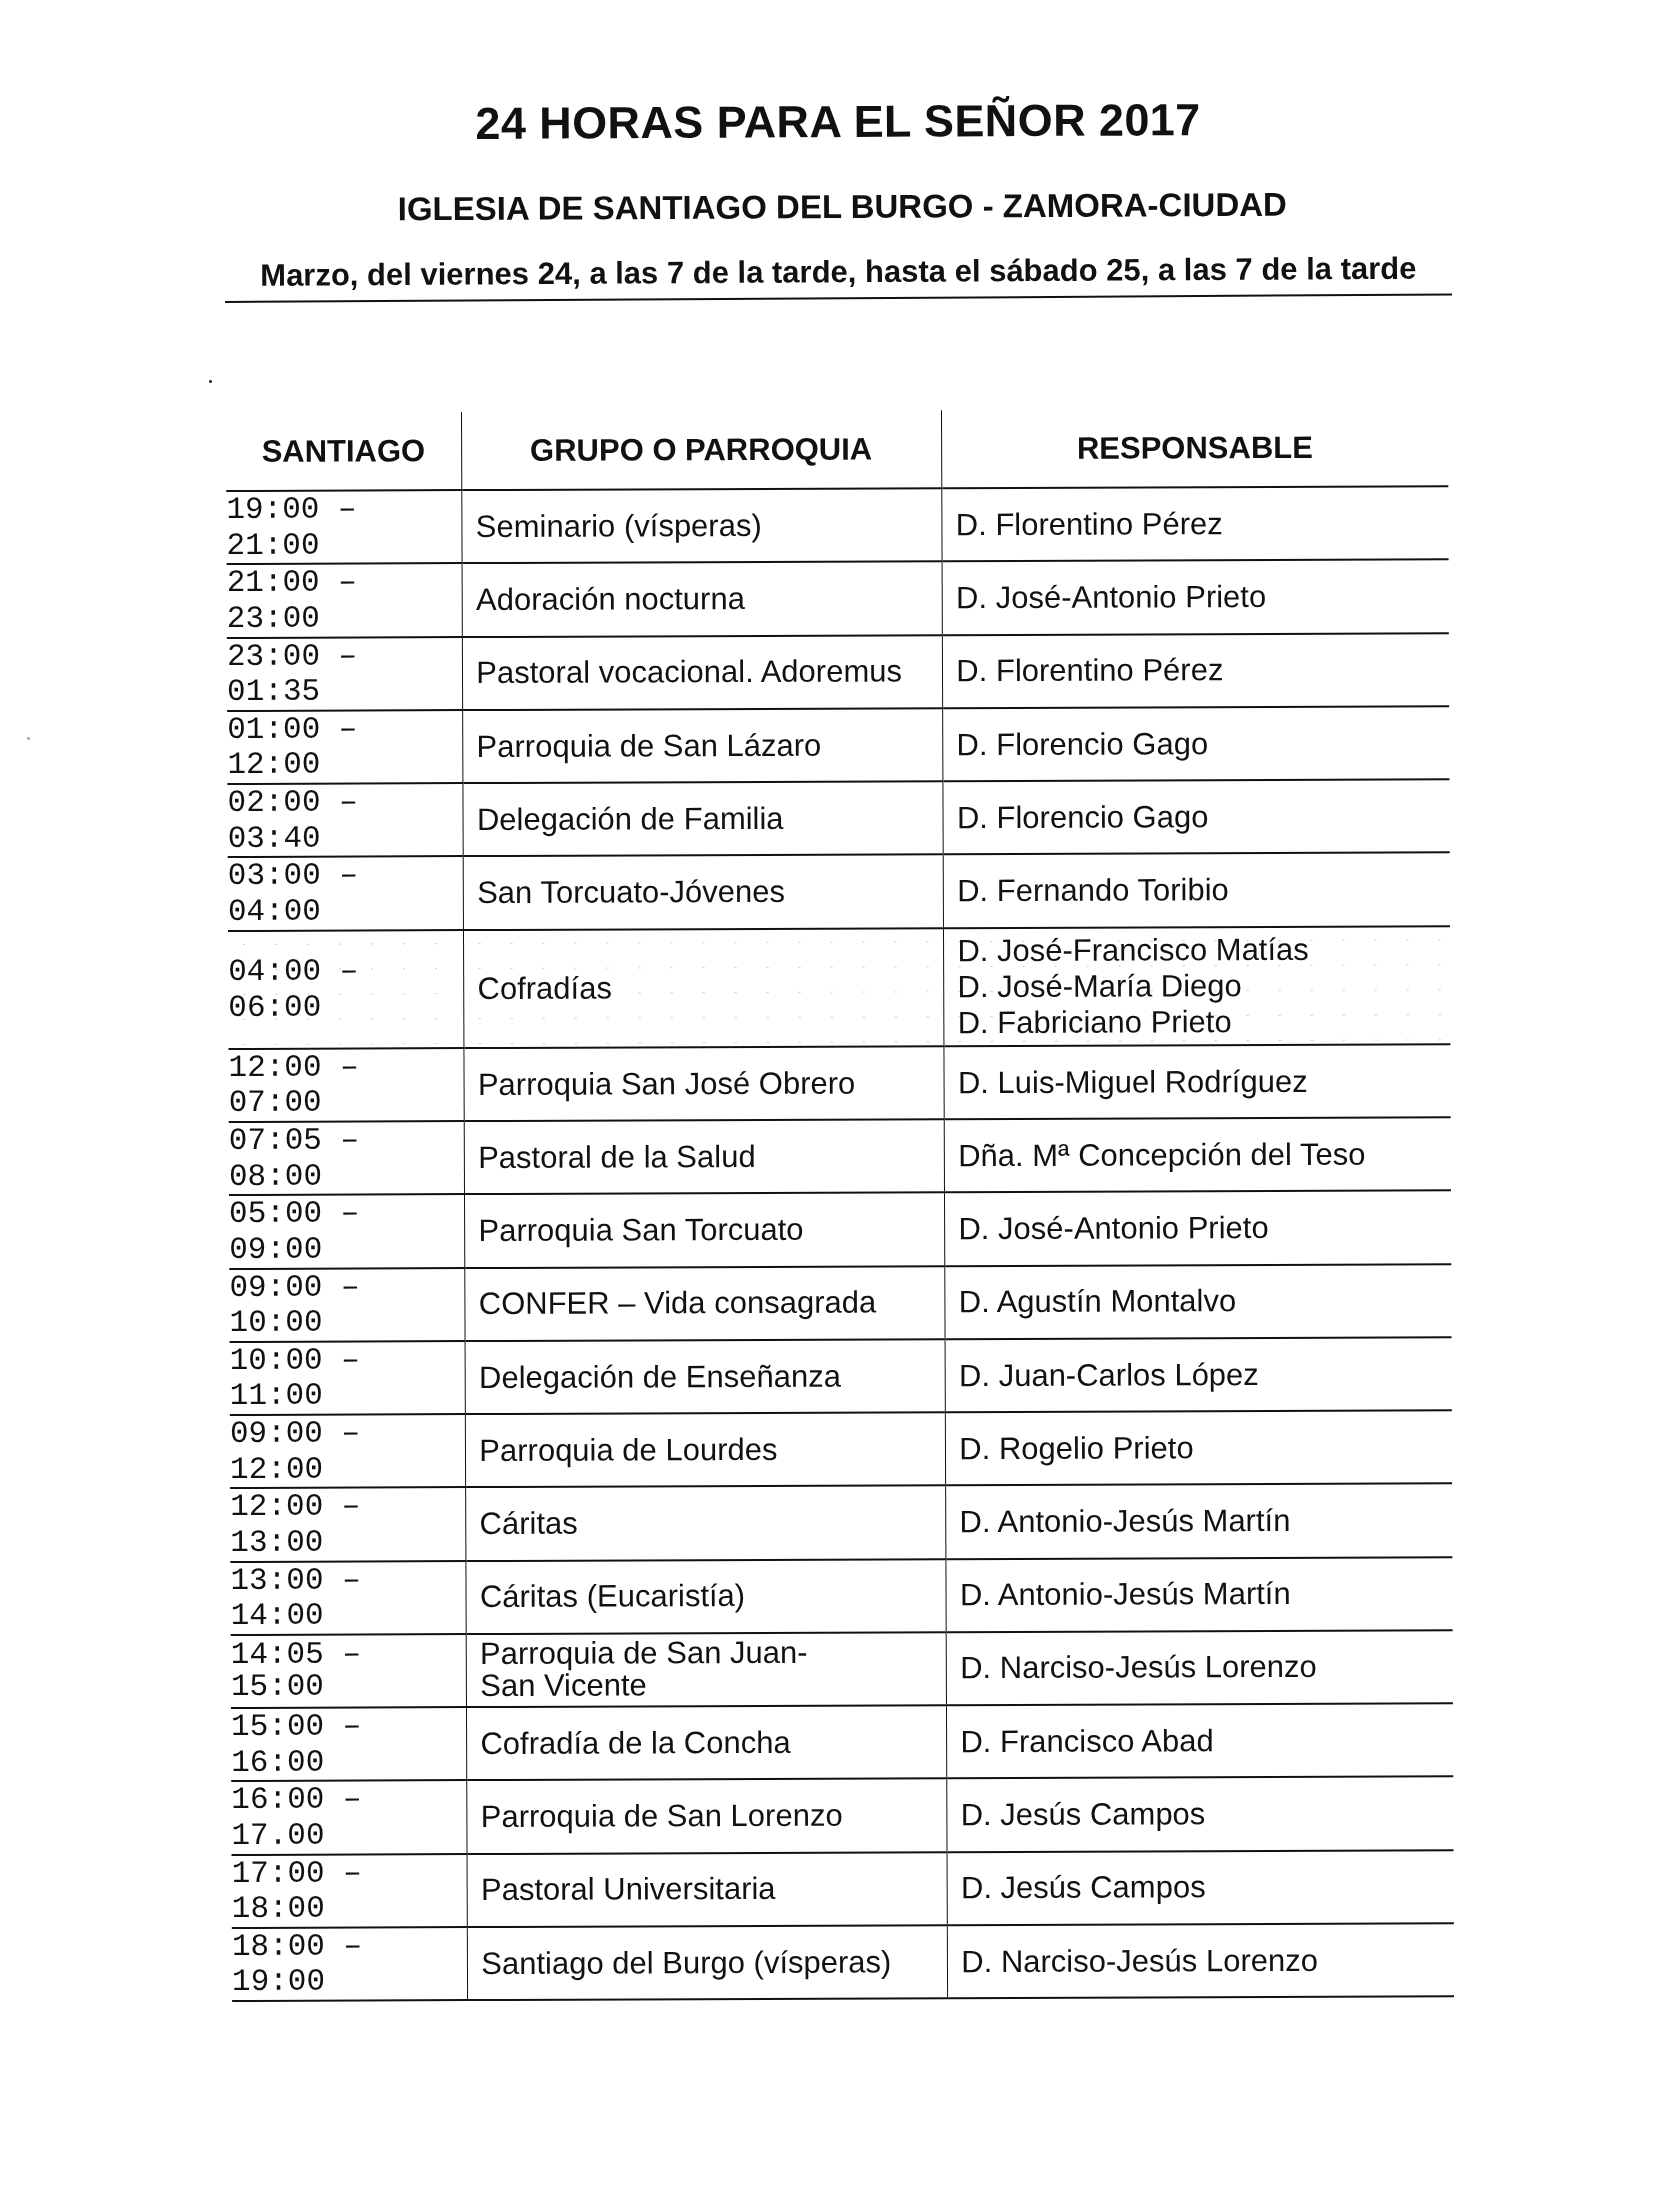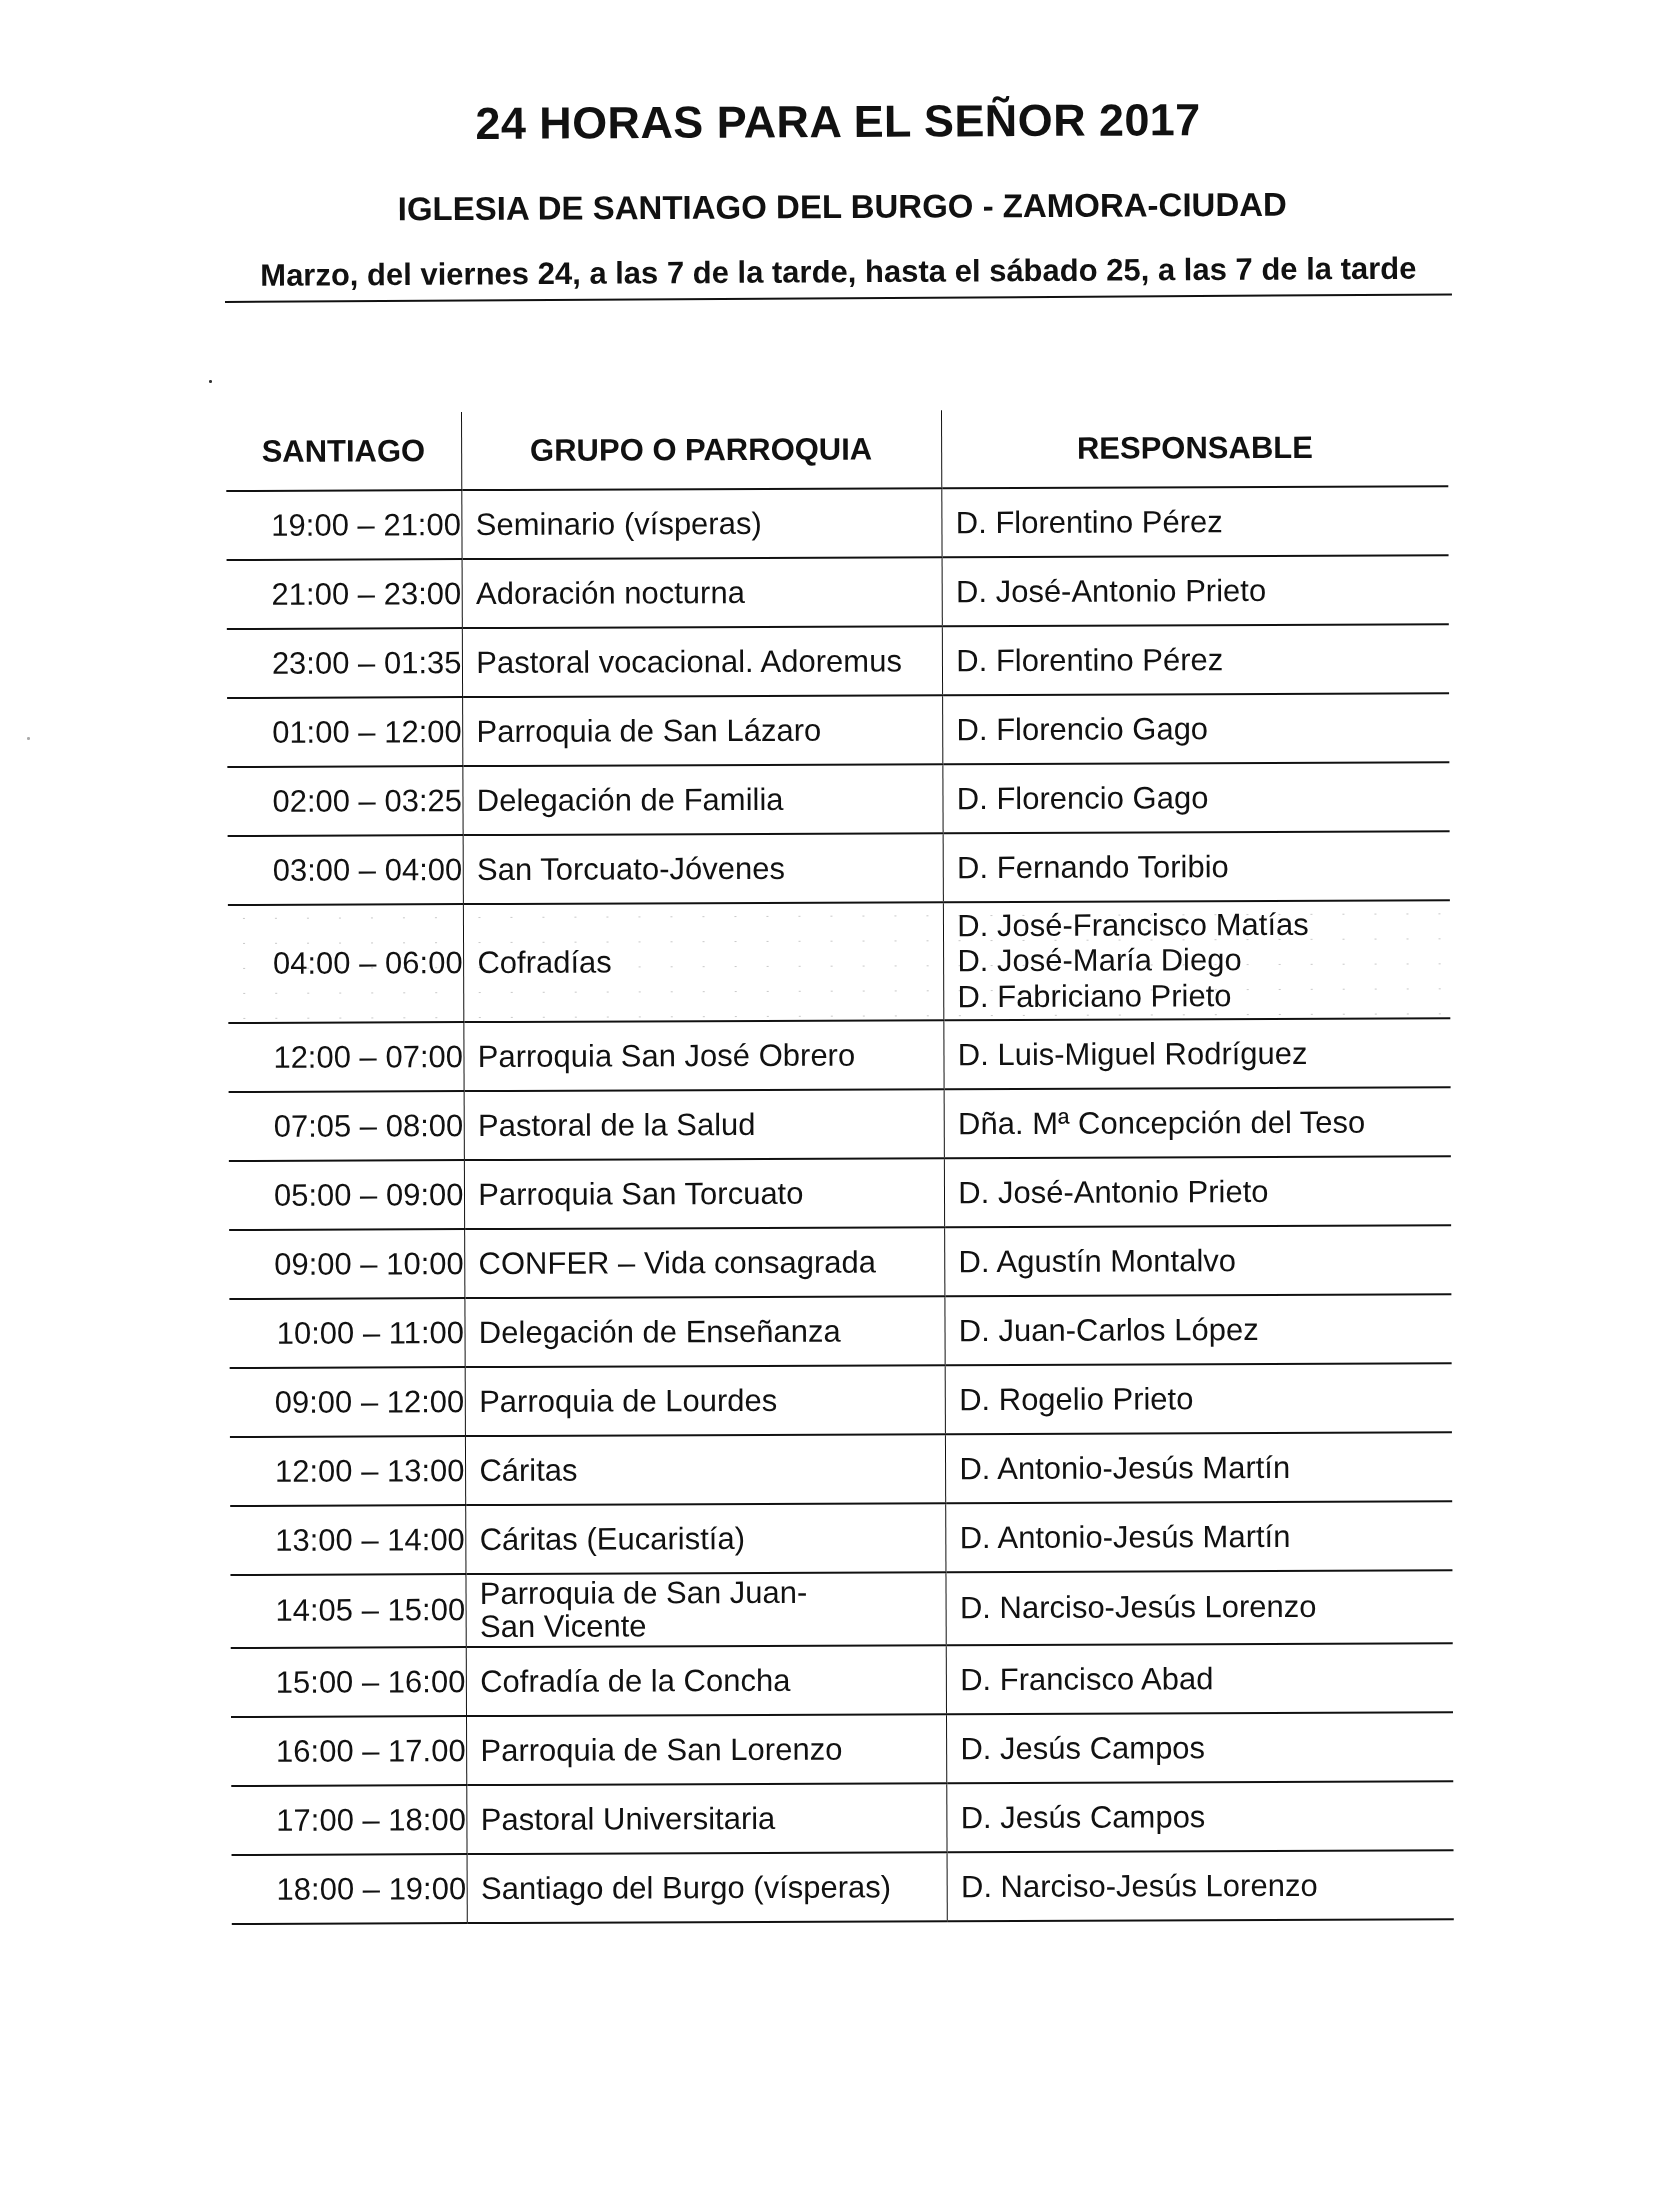--- a/index.html
+++ b/index.html
@@ -37,21 +37,21 @@
   .schedule th {
     height: 77px; font-size: 31px; font-weight: bold; text-align: center;
     vertical-align: middle; border-bottom: 2.6px solid #111; padding: 0;
   }
   .schedule th + th, .schedule td + td { border-left: 1.7px solid #111; }
 
   .schedule td {
     height: 67px; font-size: 31px; vertical-align: middle; padding: 0 0 0 13.8px;
     border-bottom: 2.6px solid #111; line-height: 1.15;
   }
-  .schedule td.time { text-align: right; padding-left: 0; }
+  .schedule td.time { text-align: left; padding-left: 0; font-family: Liberation Mono, monospace; }
   .schedule tr.tall td { height: 116px; }
   .schedule tr.medium td { height: 71px; line-height: 1.05; }
   .schedule tr.speckled td { background-image: radial-gradient(#c8c8c8 0.9px, transparent 1.1px); background-size: 32px 25px; }
   .resp-line { display: block; }
 </style>
 </head>
 <body>
 
 <div>
   <div class="title">24 HORAS PARA EL SEÑOR 2017</div>
@@ -97,21 +97,21 @@
           </td>
         </tr>
         <tr>
           <td class="time">01:00 – 12:00</td>
           <td>Parroquia de San Lázaro</td>
           <td>
             <span class="resp-line">D. Florencio Gago</span>
           </td>
         </tr>
         <tr>
-          <td class="time">02:00 – 03:25</td>
+          <td class="time">02:00 – 03:40</td>
           <td>Delegación de Familia</td>
           <td>
             <span class="resp-line">D. Florencio Gago</span>
           </td>
         </tr>
         <tr>
           <td class="time">03:00 – 04:00</td>
           <td>San Torcuato-Jóvenes</td>
           <td>
             <span class="resp-line">D. Fernando Toribio</span>

